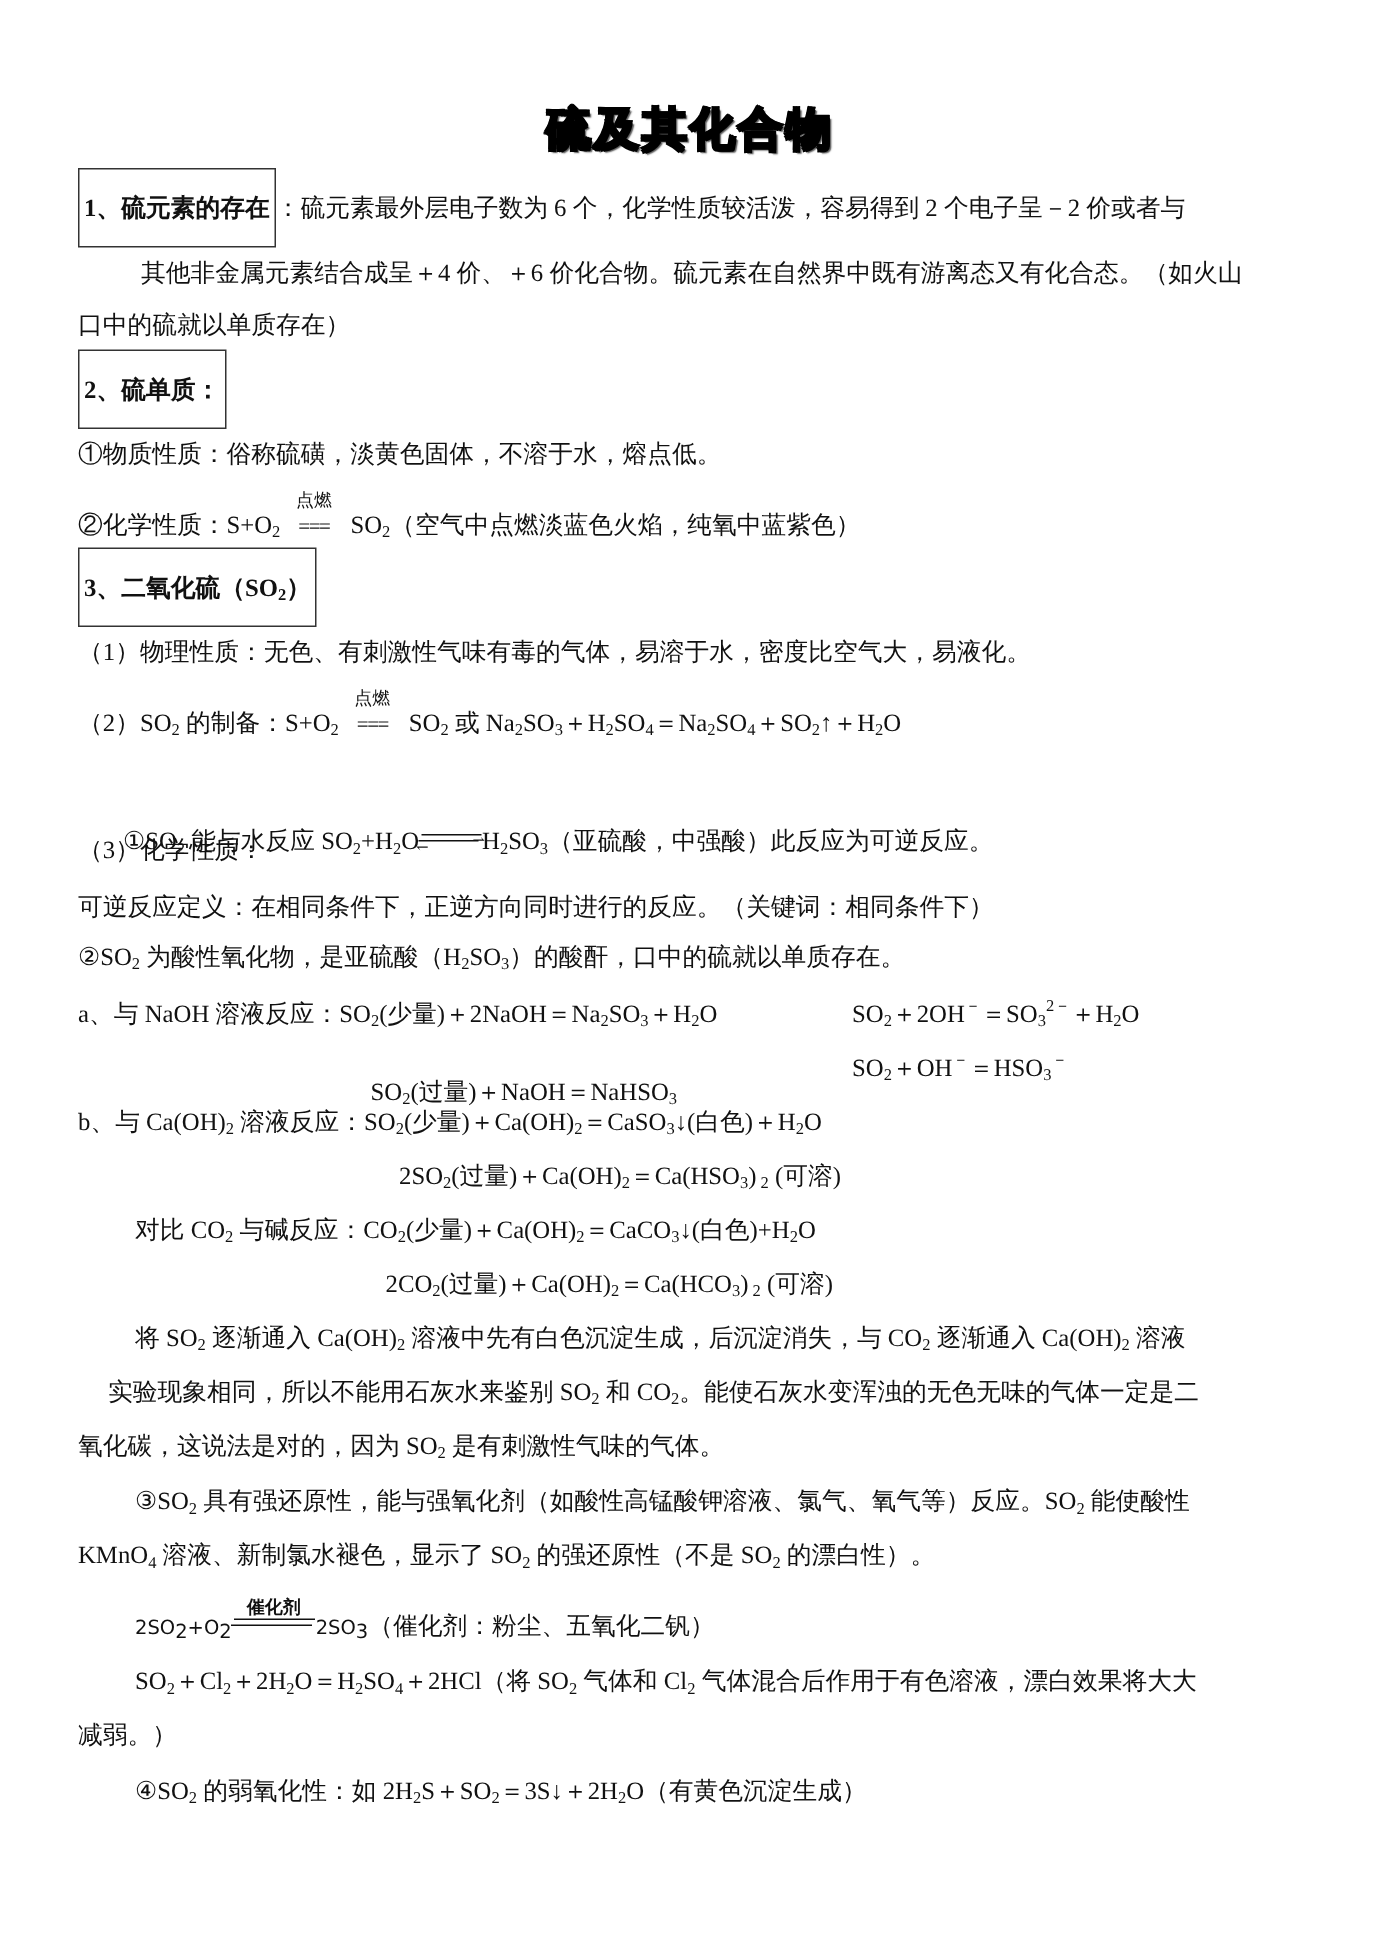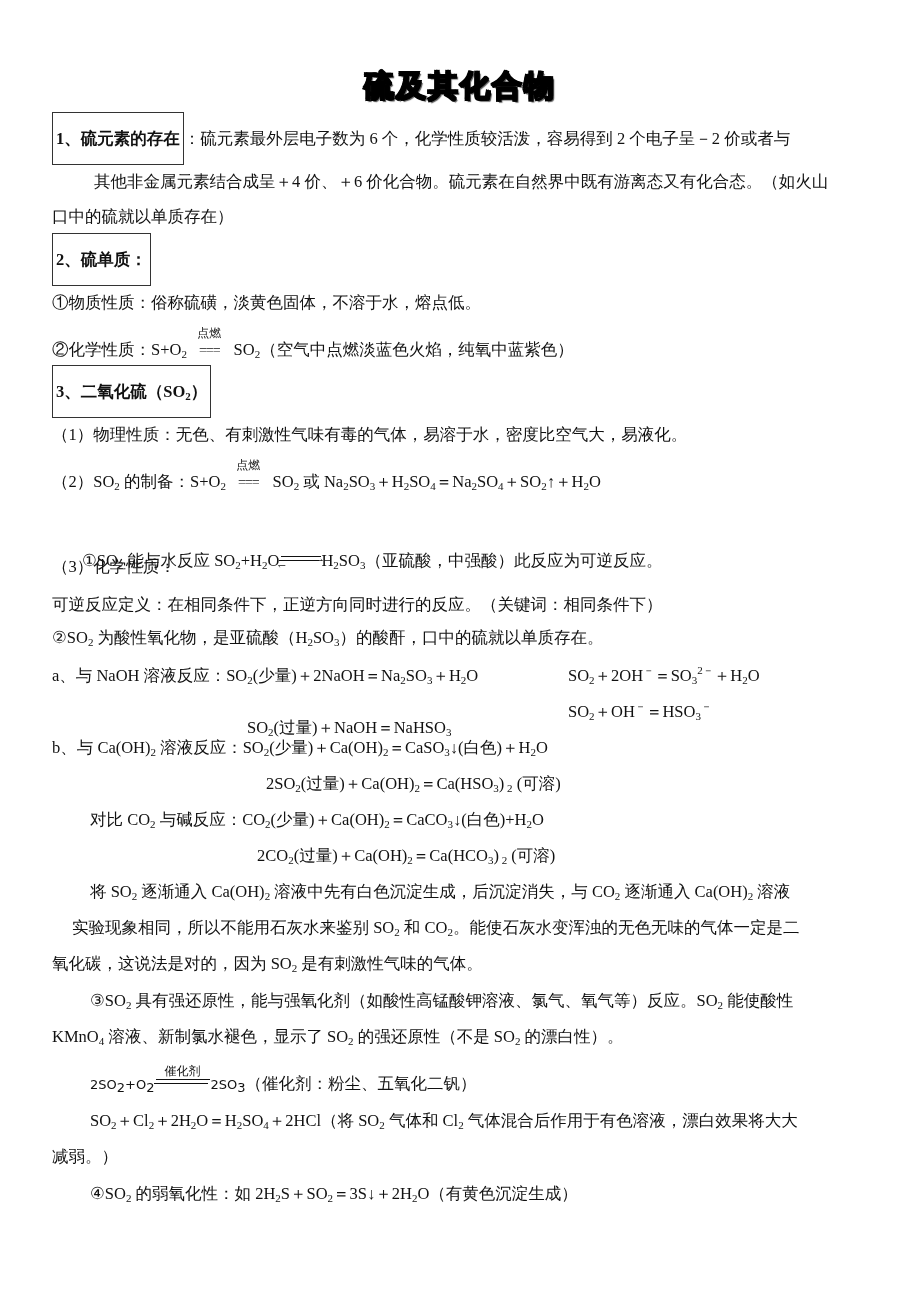--- a/index.html
+++ b/index.html
@@ -25,21 +25,21 @@
   .cond .sym { font-size: 14px; letter-spacing: -1px; }
   .rev { display: inline-block; position: relative; width: 42px; height: 10px; vertical-align: 2px; }
   .rev::before { content: ""; position: absolute; left: 2px; right: 0; top: 2px; border-top: 1.2px solid #111; }
   .rev::after { content: ""; position: absolute; left: 0; right: 2px; top: 6px; border-top: 1.2px solid #111; }
   .rev .ar { position: absolute; right: -2px; top: -4px; font-size: 10px; }
   .rev .al { position: absolute; left: -2px; top: 1px; font-size: 10px; }
   .cat { font-family: "DejaVu Sans", sans-serif; font-size: 13px; }
   .cat-arrow { display: inline-block; position: relative; width: 56px; height: 10px; vertical-align: 2px; }
   .cat-arrow::before { content: ""; position: absolute; left: 2px; right: 0; top: 2px; border-top: 1.2px solid #111; }
   .cat-arrow::after { content: ""; position: absolute; left: 0; right: 2px; top: 6px; border-top: 1.2px solid #111; }
-  .cat-arrow .lbl { position: absolute; top: -17px; left: 50%; transform: translateX(-50%); font-weight: normal; font-size: 12px; text-align: center; }
+  .cat-arrow .lbl { position: absolute; top: -17px; left: 50%; transform: translateX(-50%); font-weight: bold; font-size: 12px; text-align: center; }
 </style>
 </head>
 <body>
 
 <div class="title">硫及其化合物</div>
 <div id="doc">
     <div class="line" style="left: 52px; top: 128px;"><span class="boxed"><span>1、硫元素的存在</span></span><span>：硫元素最外层电子数为 6 个，化学性质</span><span class="u">较活泼</span><span>，容易得到 2 个电子呈－2 价或者与</span></div>
     <div class="line" style="left: 52px; top: 171px; margin-left: 42px;"><span>其他非金属元素结合成呈＋4 价、＋6 价化合物。</span><span class="u">硫元素在自然界中既有游离态又有化合态。</span><span>（如火山</span></div>
     <div class="line" style="left: 52px; top: 206px;"><span>口中的硫就以单质存在）</span></div>
     <div class="line" style="left: 52px; top: 249px;"><span class="boxed"><span>2、硫单质：</span></span></div>

